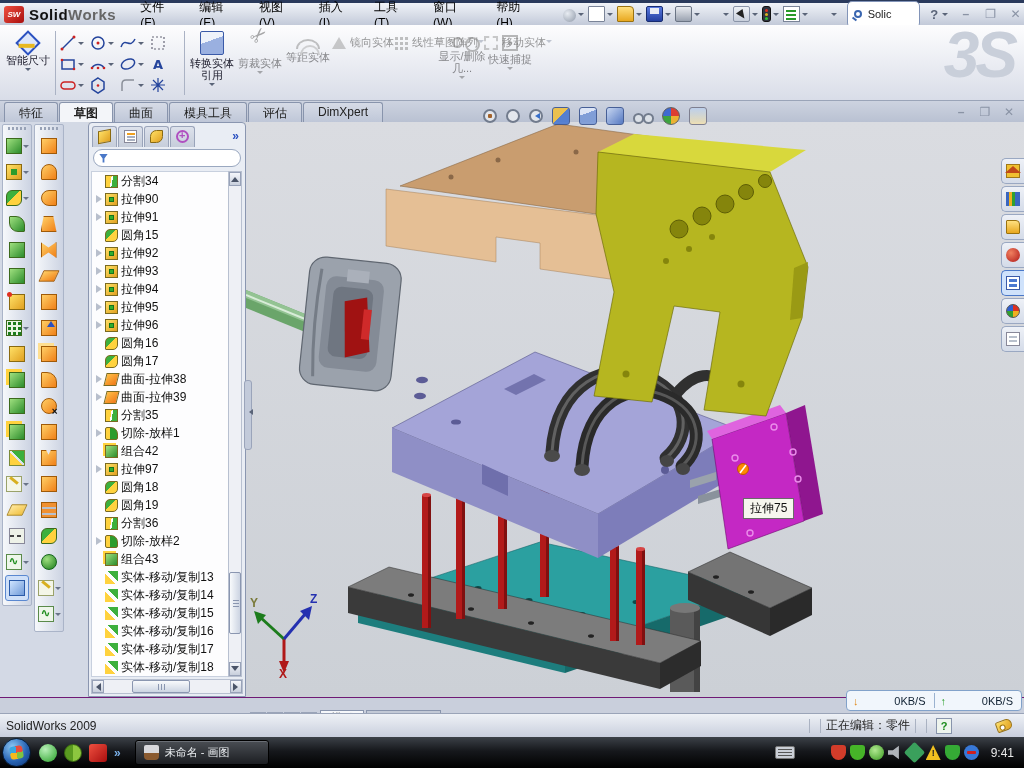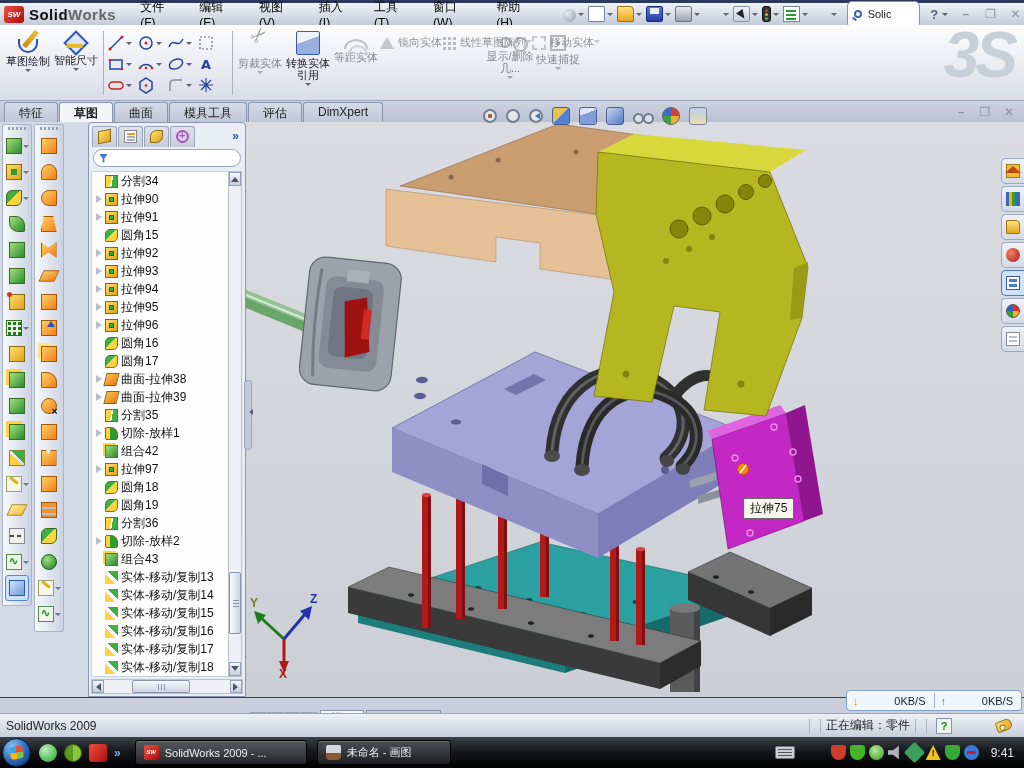--- a/index.html
+++ b/index.html
@@ -308,25 +308,20 @@
     <span id="search-text">Solic</span>
   </div>
   <span id="help-q">?</span>
   <span class="mini-arrow"></span>
   <span class="winbtn">–</span>
   <span class="winbtn">❐</span>
   <span class="winbtn">✕</span>
 </div>
 
 <div id="toolbar" class="abs">
-  <div class="tbtn">
-      <span class="bicon" data-icon="sketch"></span>
-      <span class="blabel">草图绘制</span>
-      <span class="barrow show"></span>
-    </div>
     <div class="tbtn">
       <span class="bicon" data-icon="smart-dim"></span>
       <span class="blabel">智能尺寸</span>
       <span class="barrow show"></span>
     </div>
   <div class="tsep"></div>
   <div id="sketch-grid">
     <span class="sg-cell">
         <svg width="18" height="18">
           <line x1="3" y1="15" x2="15" y2="3" stroke="#24449c" stroke-width="1.5"></line>
@@ -399,28 +394,28 @@
         </svg>
         <span class="sg-arrow"></span>
       </span>
     <span class="sg-cell">
         <svg width="18" height="18">
           <path d="M9,2 L9,16 M2,9 L16,9 M4,4 L14,14 M14,4 L4,14" stroke="#24449c" stroke-width="1.2"></path>
         </svg>
       </span>
   </div>
   <div class="tsep"></div>
-  <div class="tbtn dis">
+  <div class="tbtn">
+      <span class="bicon" data-icon="convert"></span>
+      <span class="blabel">转换实体引用</span>
+      <span class="barrow show"></span>
+    </div>
+    <div class="tbtn dis">
       <span class="bicon" data-icon="trim"></span>
       <span class="blabel">剪裁实体</span>
-      <span class="barrow show"></span>
-    </div>
-    <div class="tbtn">
-      <span class="bicon" data-icon="convert"></span>
-      <span class="blabel">转换实体引用</span>
       <span class="barrow show"></span>
     </div>
     <div class="tbtn dis">
       <span class="bicon" data-icon="offset"></span>
       <span class="blabel">等距实体</span>
       <span class="barrow"></span>
     </div>
   <div id="tstack">
     <div class="stk-row dis">
         <span class="sicon" data-icon="mirror"></span>
@@ -1093,24 +1088,20 @@
 <div id="taskbar" class="abs">
   <div id="startorb">
       <div id="startflag"></div>
     </div>
   <div id="quicklaunch">
     <span class="ql" data-icon="messenger"></span>
       <span class="ql" data-icon="launcher"></span>
       <span class="ql" data-icon="solidworks"></span>
   </div>
   <span id="ql-chevron">»</span>
-  <div class="taskbtn active">
-      <span class="task-ico" data-icon="solidworks">SW</span>
-      <span class="task-label">SolidWorks 2009 - ...</span>
-    </div>
     <div class="taskbtn">
       <span class="task-ico" data-icon="paint"></span>
       <span class="task-label">未命名 - 画图</span>
     </div>
   <div id="tray">
     <span id="kbd-icon"></span>
     <span class="tray-ico" data-icon="antivirus"></span>
       <span class="tray-ico" data-icon="shield-lightning"></span>
       <span class="tray-ico" data-icon="badge"></span>
       <span class="tray-ico" data-icon="volume"></span>

